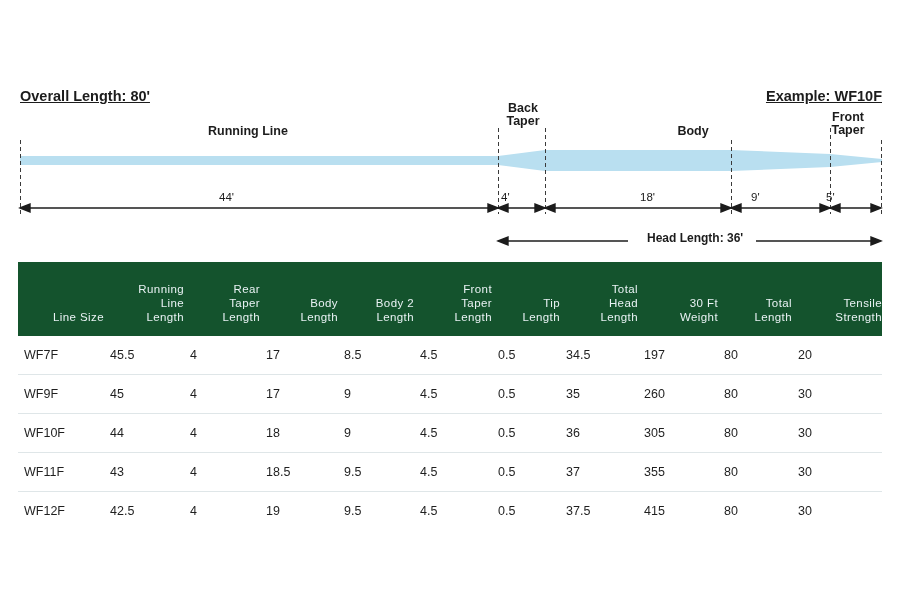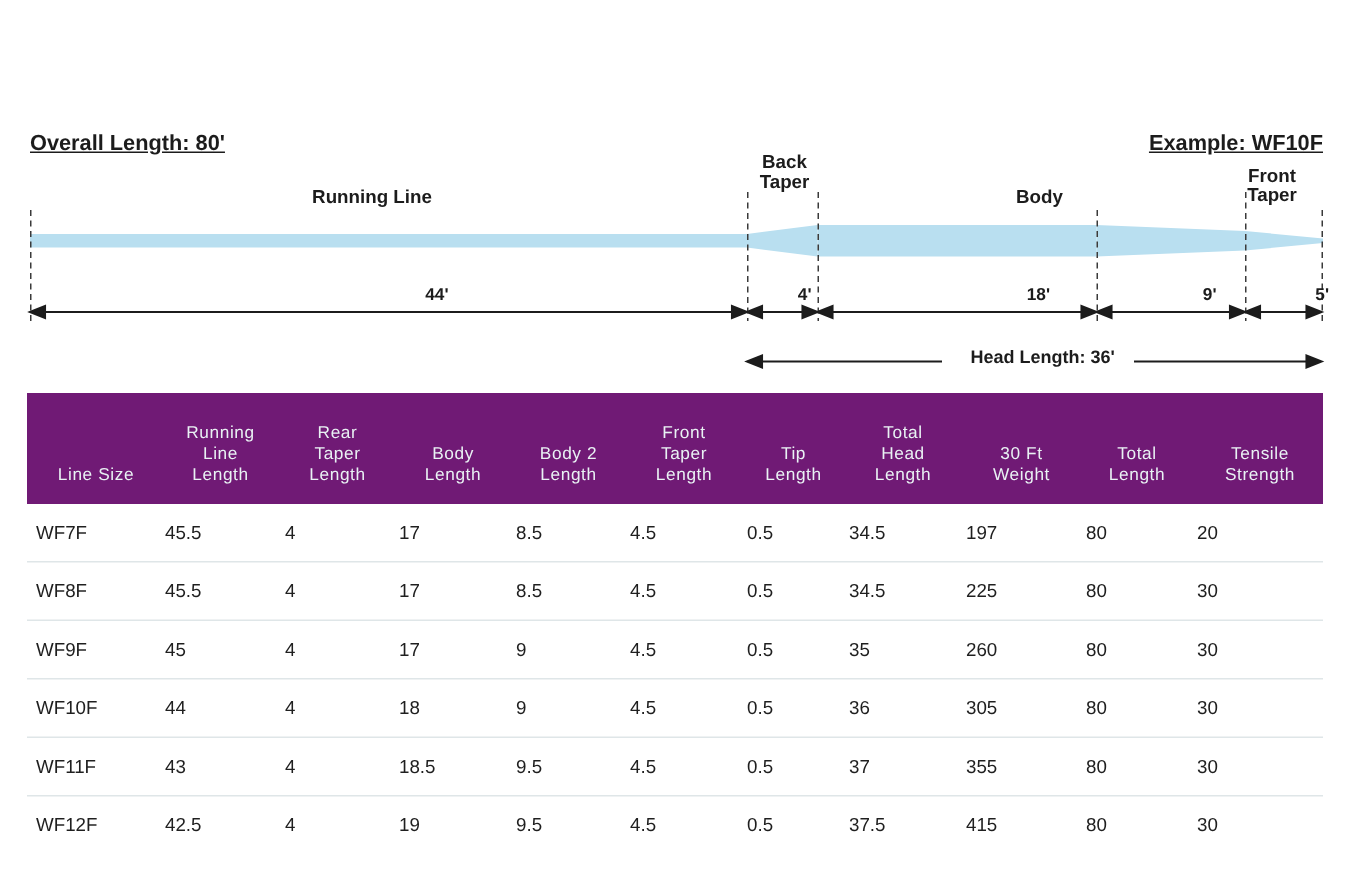--- a/index.html
+++ b/index.html
@@ -41,23 +41,23 @@
     font-weight: bold;
     color: #1c1c1c;
     text-align: center;
     white-space: nowrap;
     line-height: 13px;
   }
 
   .dim-text {
     position: absolute;
     font-size: 11.5px;
-    font-weight: bold;
+    font-weight: normal;
     color: #1c1c1c;
-    text-align: right;
+    text-align: left;
     white-space: nowrap;
   }
 
   .head-text {
     position: absolute;
     font-size: 12px;
     font-weight: bold;
     color: #1c1c1c;
     white-space: nowrap;
     padding-left: 11px;
@@ -77,26 +77,26 @@
     left: 18px;
     top: 262px;
     width: 864px;
   }
   table.spec {
     border-collapse: collapse;
     width: 864px;
     table-layout: fixed;
   }
   table.spec thead th {
-    background: #701a75;
+    background: #14532d;
     color: #e9f2f4;
     font-size: 11.5px;
     font-weight: normal;
     letter-spacing: 0.4px;
-    text-align: center;
+    text-align: right;
     vertical-align: bottom;
     padding: 0 0 12px 0;
     height: 62px;
     line-height: 14px;
   }
   table.spec thead th .hdr-inner {
     padding-left: 6px;
   }
   table.spec tbody td {
     font-size: 12.5px;
@@ -303,33 +303,20 @@
         <td>17</td>
         <td>8.5</td>
         <td>4.5</td>
         <td>0.5</td>
         <td>34.5</td>
         <td>197</td>
         <td>80</td>
         <td>20</td>
       </tr>
       <tr>
-        <td>WF8F</td>
-        <td>45.5</td>
-        <td>4</td>
-        <td>17</td>
-        <td>8.5</td>
-        <td>4.5</td>
-        <td>0.5</td>
-        <td>34.5</td>
-        <td>225</td>
-        <td>80</td>
-        <td>30</td>
-      </tr>
-      <tr>
         <td>WF9F</td>
         <td>45</td>
         <td>4</td>
         <td>17</td>
         <td>9</td>
         <td>4.5</td>
         <td>0.5</td>
         <td>35</td>
         <td>260</td>
         <td>80</td>

